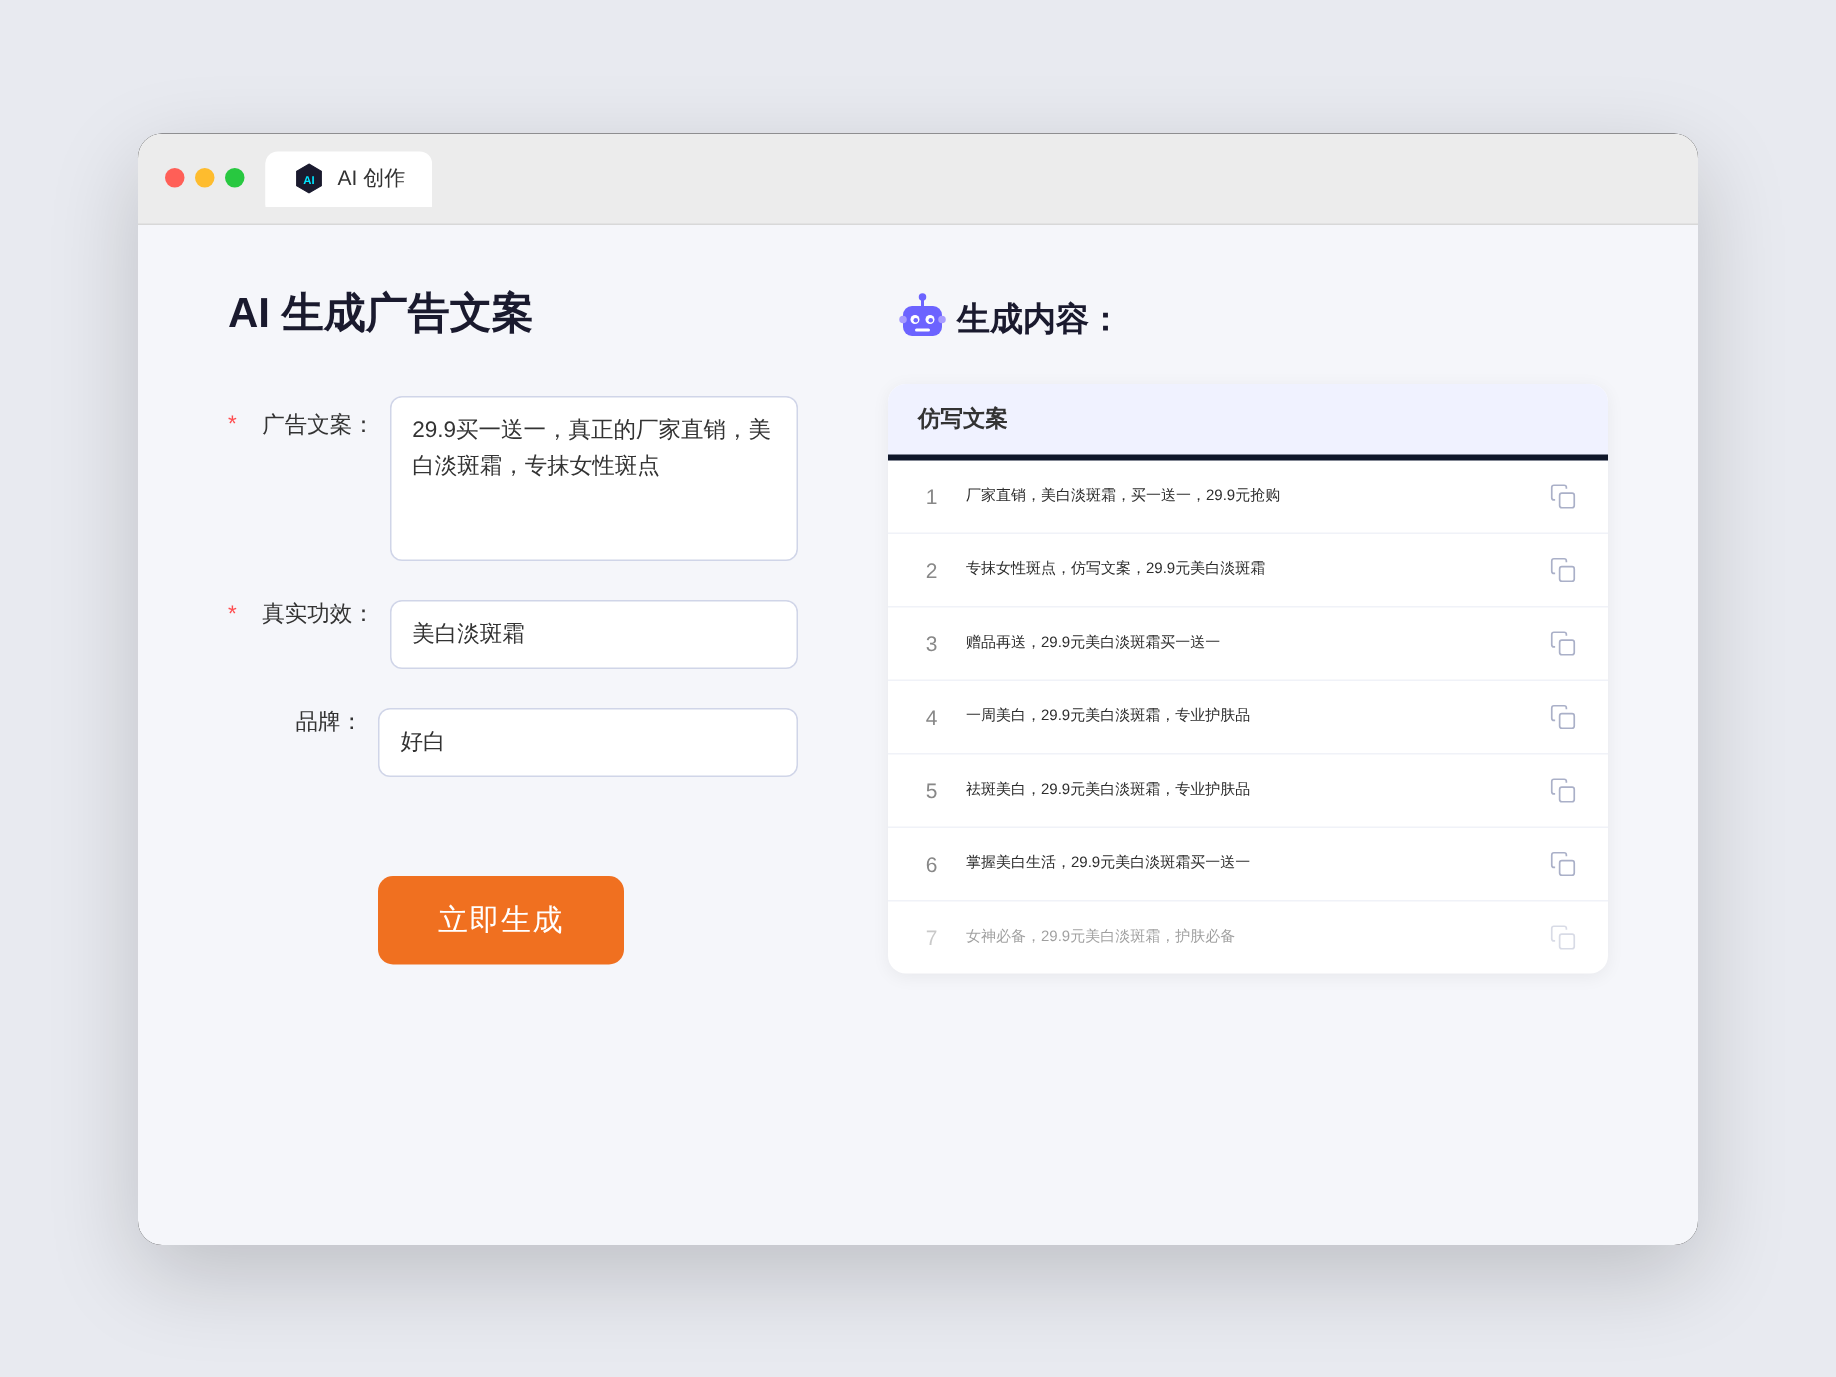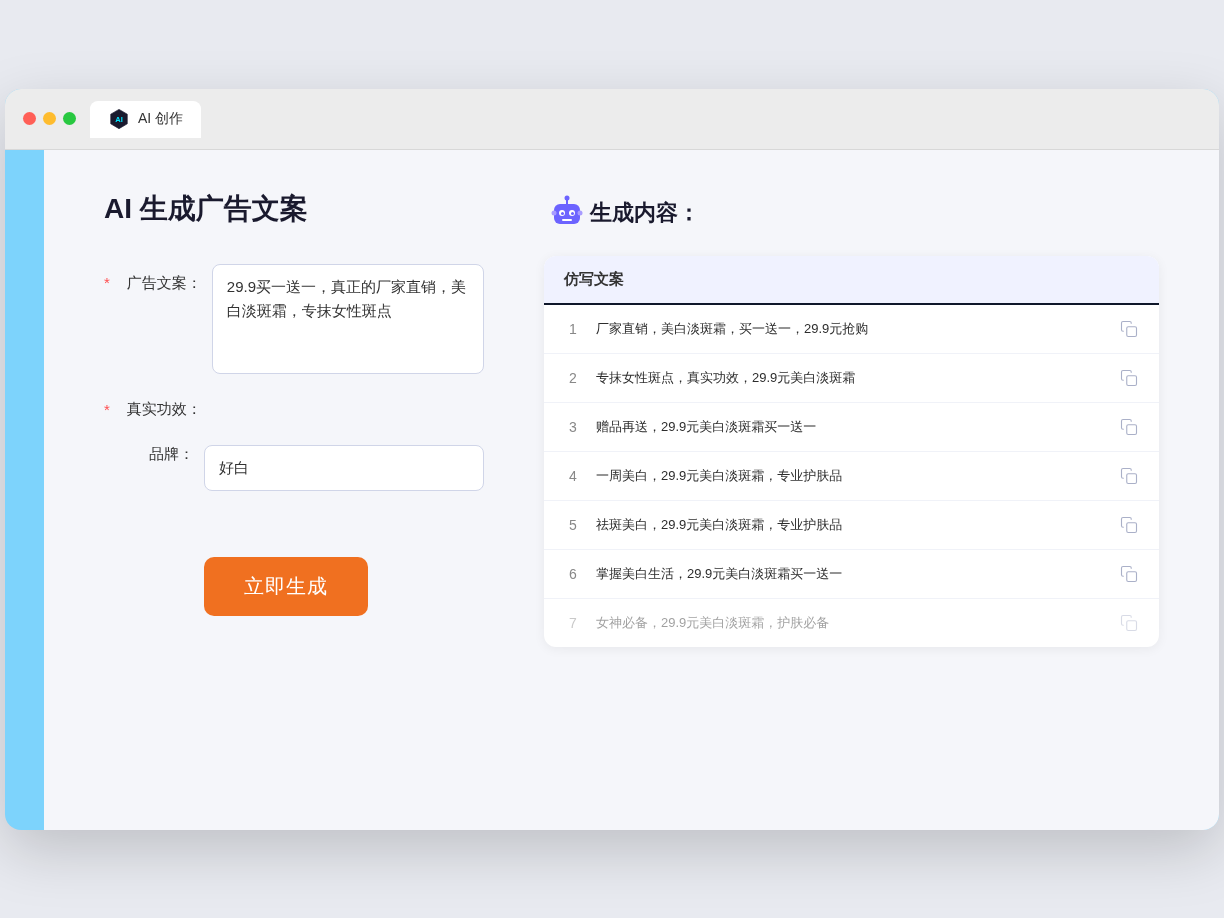--- a/index.html
+++ b/index.html
@@ -6,22 +6,22 @@
     body {
       background: #e8eaf0;
       display: flex;
       align-items: center;
       justify-content: center;
       min-height: 918px;
       font-family: -apple-system, "PingFang SC", "Microsoft YaHei", sans-serif;
     }
 
     .browser-window {
-      width: 1214px;
-      background: #7dd3fc;
+      width: 1040px;
+      background: #000000;
       border-radius: 16px;
       box-shadow: 0 20px 60px rgba(0,0,0,0.18);
       overflow: hidden;
     }
 
     .browser-titlebar {
       background: #ececec;
       padding: 12px 18px;
       display: flex;
       align-items: center;
@@ -61,21 +61,20 @@
       width: 22px;
       height: 22px;
     }
 
     .browser-content {
       background: #f5f6fa;
       padding: 40px 60px 50px;
       display: flex;
       gap: 60px;
       min-height: 680px;
-      margin-left: 39px;
     }
 
     
     .left-panel {
       flex: 0 0 380px;
     }
 
     .page-title {
       font-size: 28px;
       font-weight: 700;
@@ -165,21 +164,21 @@
       overflow: hidden;
       box-shadow: 0 2px 12px rgba(0,0,0,0.06);
     }
 
     .result-table-header {
       background: #f0f2ff;
       padding: 14px 20px;
       font-size: 15px;
       font-weight: 700;
       color: #333;
-      border-bottom: 2px solid #0f172a;
+      border-bottom: 4px solid #0f172a;
     }
 
     .result-row {
       display: flex;
       align-items: center;
       padding: 14px 20px;
       border-bottom: 1px solid #f0f2f8;
       gap: 14px;
     }
 
@@ -193,21 +192,21 @@
 
     .row-num {
       font-size: 14px;
       color: #888;
       min-width: 18px;
       text-align: center;
     }
 
     .row-text {
       flex: 1;
-      font-size: 13px;
+      font-size: 10px;
       color: #2d2d2d;
       line-height: 1.5;
     }
 
     .copy-icon {
       width: 20px;
       height: 20px;
       cursor: pointer;
       color: #aab0c8;
       flex-shrink: 0;
@@ -250,20 +249,21 @@
         </div>
         <textarea class="form-input" style="">29.9买一送一，真正的厂家直销，美白淡斑霜，专抹女性斑点</textarea>
       </div>
 
       
       <div class="form-group">
         <div style="display:flex; align-items:center; min-width:90px; justify-content:flex-end; gap:2px;">
           <span class="required-star">*</span>
           <label class="form-label" style="padding-top:0">真实功效：</label>
         </div>
+        <input type="text" class="form-input" value="美白淡斑霜" style="">
       </div>
 
       
       <div class="form-group">
         <div style="display:flex; align-items:center; min-width:90px; justify-content:flex-start; gap:2px;">
           <label class="form-label" style="padding-top:0">品牌：</label>
         </div>
         <input type="text" class="form-input" value="好白" style="">
       </div>
 
@@ -303,21 +303,21 @@
               <span class="row-text">厂家直销，美白淡斑霜，买一送一，29.9元抢购</span>
               <span class="copy-icon">
                 <svg width="18" height="18" viewBox="0 0 24 24" fill="none" stroke="currentColor" stroke-width="1.5">
       <rect x="9" y="9" width="13" height="13" rx="2" ry="2"></rect>
       <path d="M5 15H4a2 2 0 0 1-2-2V4a2 2 0 0 1 2-2h9a2 2 0 0 1 2 2v1"></path>
     </svg>
               </span>
             </div>
             <div class="result-row">
               <span class="row-num">2</span>
-              <span class="row-text">专抹女性斑点，真实功效，29.9元美白淡斑霜</span>
+              <span class="row-text">专抹女性斑点，仿写文案，29.9元美白淡斑霜</span>
               <span class="copy-icon">
                 <svg width="18" height="18" viewBox="0 0 24 24" fill="none" stroke="currentColor" stroke-width="1.5">
       <rect x="9" y="9" width="13" height="13" rx="2" ry="2"></rect>
       <path d="M5 15H4a2 2 0 0 1-2-2V4a2 2 0 0 1 2-2h9a2 2 0 0 1 2 2v1"></path>
     </svg>
               </span>
             </div>
             <div class="result-row">
               <span class="row-num">3</span>
               <span class="row-text">赠品再送，29.9元美白淡斑霜买一送一</span>

